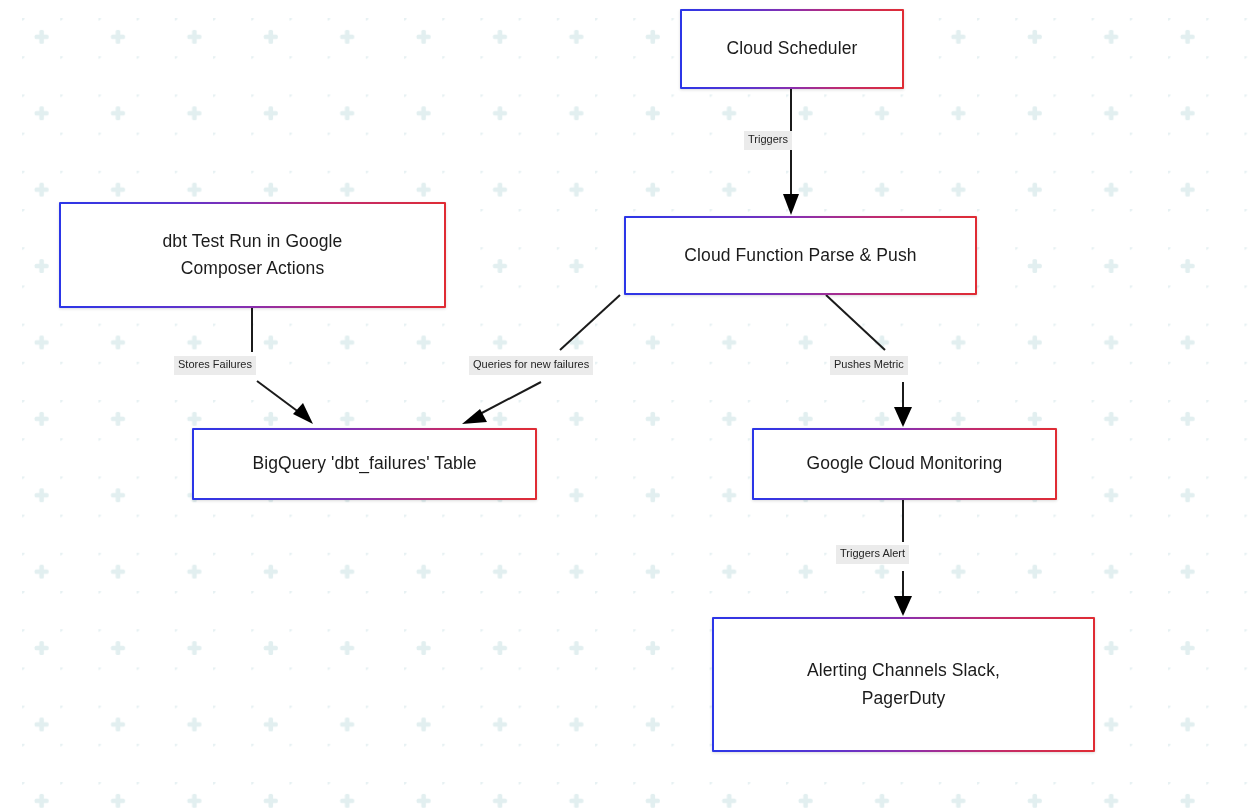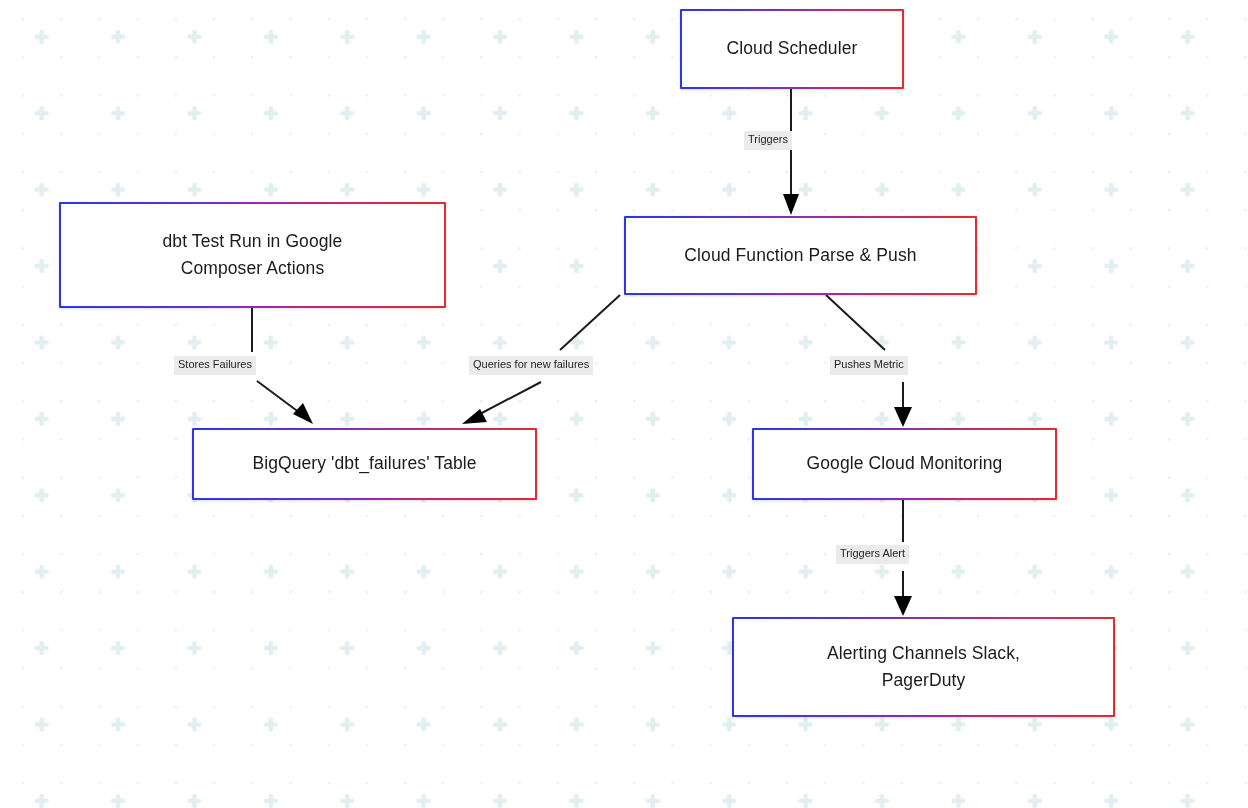--- a/index.html
+++ b/index.html
@@ -168,21 +168,21 @@
   </div>
 
   <div class="node" style="left:752px; top:428px; width:305px; height:72px;">
     <span>Google Cloud Monitoring</span>
   </div>
 
   <div class="node" style="left:192px; top:428px; width:345px; height:72px;">
     <span>BigQuery 'dbt_failures' Table</span>
   </div>
 
-  <div class="node" style="left:732px; top:617px; width:383px; height:100px;">
+  <div class="node" style="left:712px; top:617px; width:383px; height:135px;">
     <span>
       <span style="display: block; padding: 0px;">Alerting Channels Slack,</span>
       <span style="display: block; padding: 0px;">PagerDuty</span>
     </span>
   </div>
 
   <div class="edge-label" style="left:744px; top:131px;">Triggers</div>
 
   <div class="edge-label" style="left:174px; top:356px;">Stores Failures</div>
 

